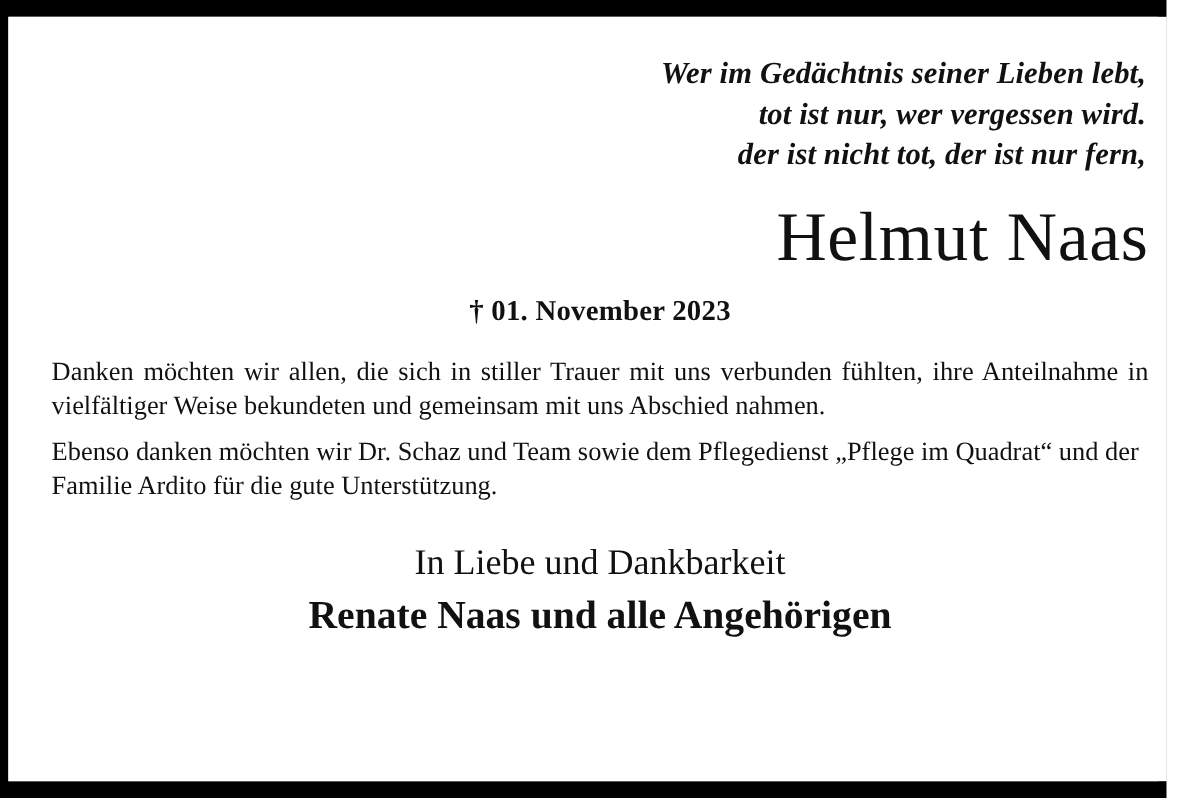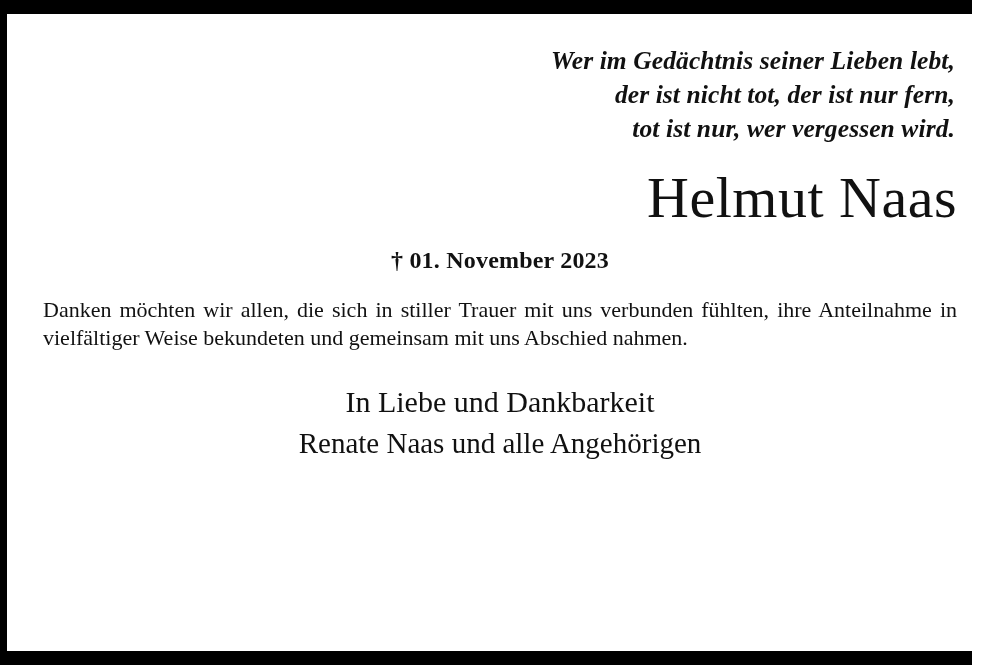--- a/index.html
+++ b/index.html
@@ -90,50 +90,51 @@
   .closing {
     text-align: center;
     margin-top: 30px;
   }
   .closing .line1 {
     font-size: 30px;
     font-weight: 400;
     line-height: 1.3;
   }
   .closing .line2 {
-    font-size: 29px;
-    font-weight: 400;
+    font-size: 33px;
+    font-weight: 700;
     line-height: 1.3;
     margin-top: 4px;
   }
 </style>
 </head>
 <body>
 
 <div class="page">
 
   <div class="frame-top"></div>
   <div class="frame-bottom"></div>
   <div class="frame-left"></div>
   <div class="frame-right"></div>
 
   <div class="inner">
 
     <div class="verse">
       <div>Wer im Gedächtnis seiner Lieben lebt,</div>
+      <div>tot ist nur, wer vergessen wird.</div>
       <div>der ist nicht tot, der ist nur fern,</div>
-      <div>tot ist nur, wer vergessen wird.</div>
     </div>
 
     <div class="name">Helmut Naas</div>
 
     <div class="date">† 01. November 2023</div>
 
     <div class="para">Danken möchten wir allen, die sich in stiller Trauer mit uns verbunden fühlten, ihre Anteilnahme in vielfältiger Weise bekundeten und gemeinsam mit uns Abschied nahmen.</div>
 
+    <div class="para second para-last-left">Ebenso danken möchten wir Dr. Schaz und Team sowie dem Pflegedienst „Pflege im Quadrat“ und der Familie Ardito für die gute Unterstützung.</div>
 
     <div class="closing">
       <div class="line1">In Liebe und Dankbarkeit</div>
       <div class="line2">Renate Naas und alle Angehörigen</div>
     </div>
 
   </div>
 </div>
 
 </body></html>

